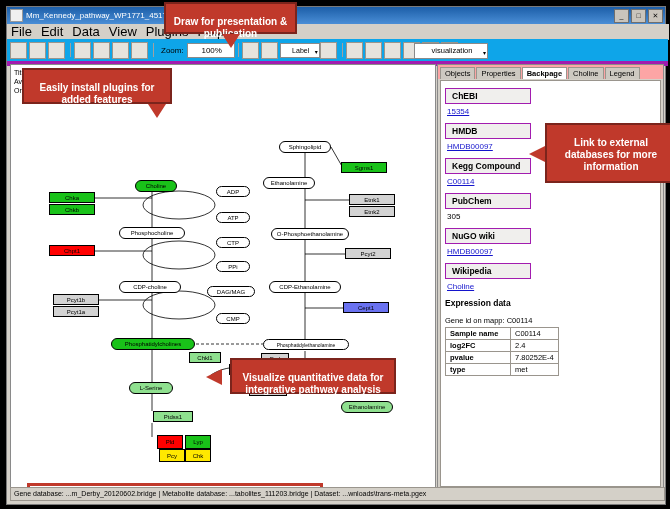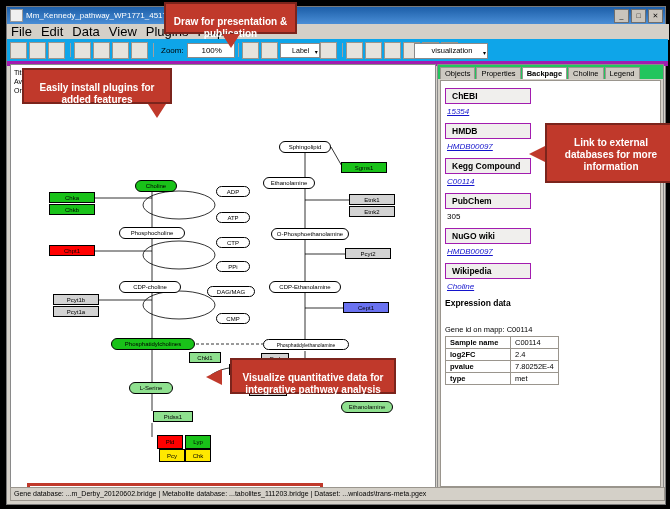--- a/index.html
+++ b/index.html
@@ -22,29 +22,29 @@
   .tsep{width:1px;height:14px;background:#a0a0a0;margin:0 3px;}
   .zoomlabel{font-size:8px;margin:0 3px 0 4px;}
   .zoombox{width:44px;height:13px;background:#fff;border:1px solid #8a8a8a;font-size:8px;line-height:13px;padding-left:2px;}
   .labelbox{width:36px;height:13px;background:#fff;border:1px solid #8a8a8a;font-size:7px;line-height:13px;padding-left:2px;position:relative;}
   .labelbox .arr{position:absolute;right:1px;top:2px;font-size:6px;}
   .vis-combo{position:absolute;right:180px;top:4px;width:70px;height:14px;background:#fff;border:1px solid #8a8a8a;font-size:7.5px;line-height:14px;padding-left:2px;}
   .vis-combo .arr{position:absolute;right:1px;top:2px;font-size:6px;}
   
   .canvas{position:absolute;left:3px;top:57px;width:424px;height:424px;background:#fff;border:1px solid #8a8a8a;overflow:hidden;}
   .sidepane{position:absolute;left:430px;top:57px;width:225px;height:424px;background:#d4d0c8;border:1px solid #8a8a8a;overflow:hidden;}
-  .tabs{display:flex;height:14px;background:#22c55e;align-items:flex-end;padding-left:2px;}
+  .tabs{display:flex;height:14px;background:#fca5a5;align-items:flex-end;padding-left:2px;}
   .tab{font-size:7.5px;padding:1px 4px;background:#cdc9c1;border:1px solid #9a958d;border-bottom:none;margin-right:1px;}
   .tab.active{background:#fff;font-weight:bold;}
   .panel{position:absolute;left:2px;top:15px;width:219px;height:405px;background:#fff;border:1px solid #9a958d;overflow:hidden;}
   .field{margin:4px 0 0 4px;}
   .fieldbox{display:inline-block;min-width:72px;background:#f0efed;border:1px solid #a21caf;font-size:8.5px;font-weight:bold;padding:2px 6px;}
-  .link{font-size:8px;color:#1414cc;text-decoration:underline;margin:3px 0 0 6px;display:block;font-style:italic;}
+  .link{font-size:8px;color:#1414cc;text-decoration:underline;margin:3px 0 0 6px;display:block;}
   .plain{font-size:8px;color:#000;margin:3px 0 0 6px;display:block;}
-  .exprhdr{font-size:8.5px;font-weight:bold;margin:7px 0 17px 4px;}
+  .exprhdr{font-size:8.5px;font-weight:bold;margin:7px 0 8px 4px;}
   .geneid{font-size:7.5px;margin:6px 0 2px 4px;}
   table.expr{margin-left:4px;border-collapse:collapse;}
   table.expr td{border:1px solid #9a958d;font-size:7.5px;padding:1px 4px;background:#fff;}
   table.expr td.k{width:56px;font-weight:bold;}
   
   .statusbar{position:absolute;left:3px;bottom:3px;width:650px;height:12px;background:#d4d0c8;border:1px solid #9a958d;font-size:7px;line-height:12px;padding-left:3px;color:#000;white-space:nowrap;overflow:hidden;}
   
   .title-left{position:absolute;left:3px;top:3px;font-size:7px;line-height:9px;color:#000;}
   .node{position:absolute;border:1px solid #000;font-size:6px;text-align:center;color:#000;box-sizing:border-box;display:flex;align-items:center;justify-content:center;}
   .met{border-radius:9px;background:#fff;}

